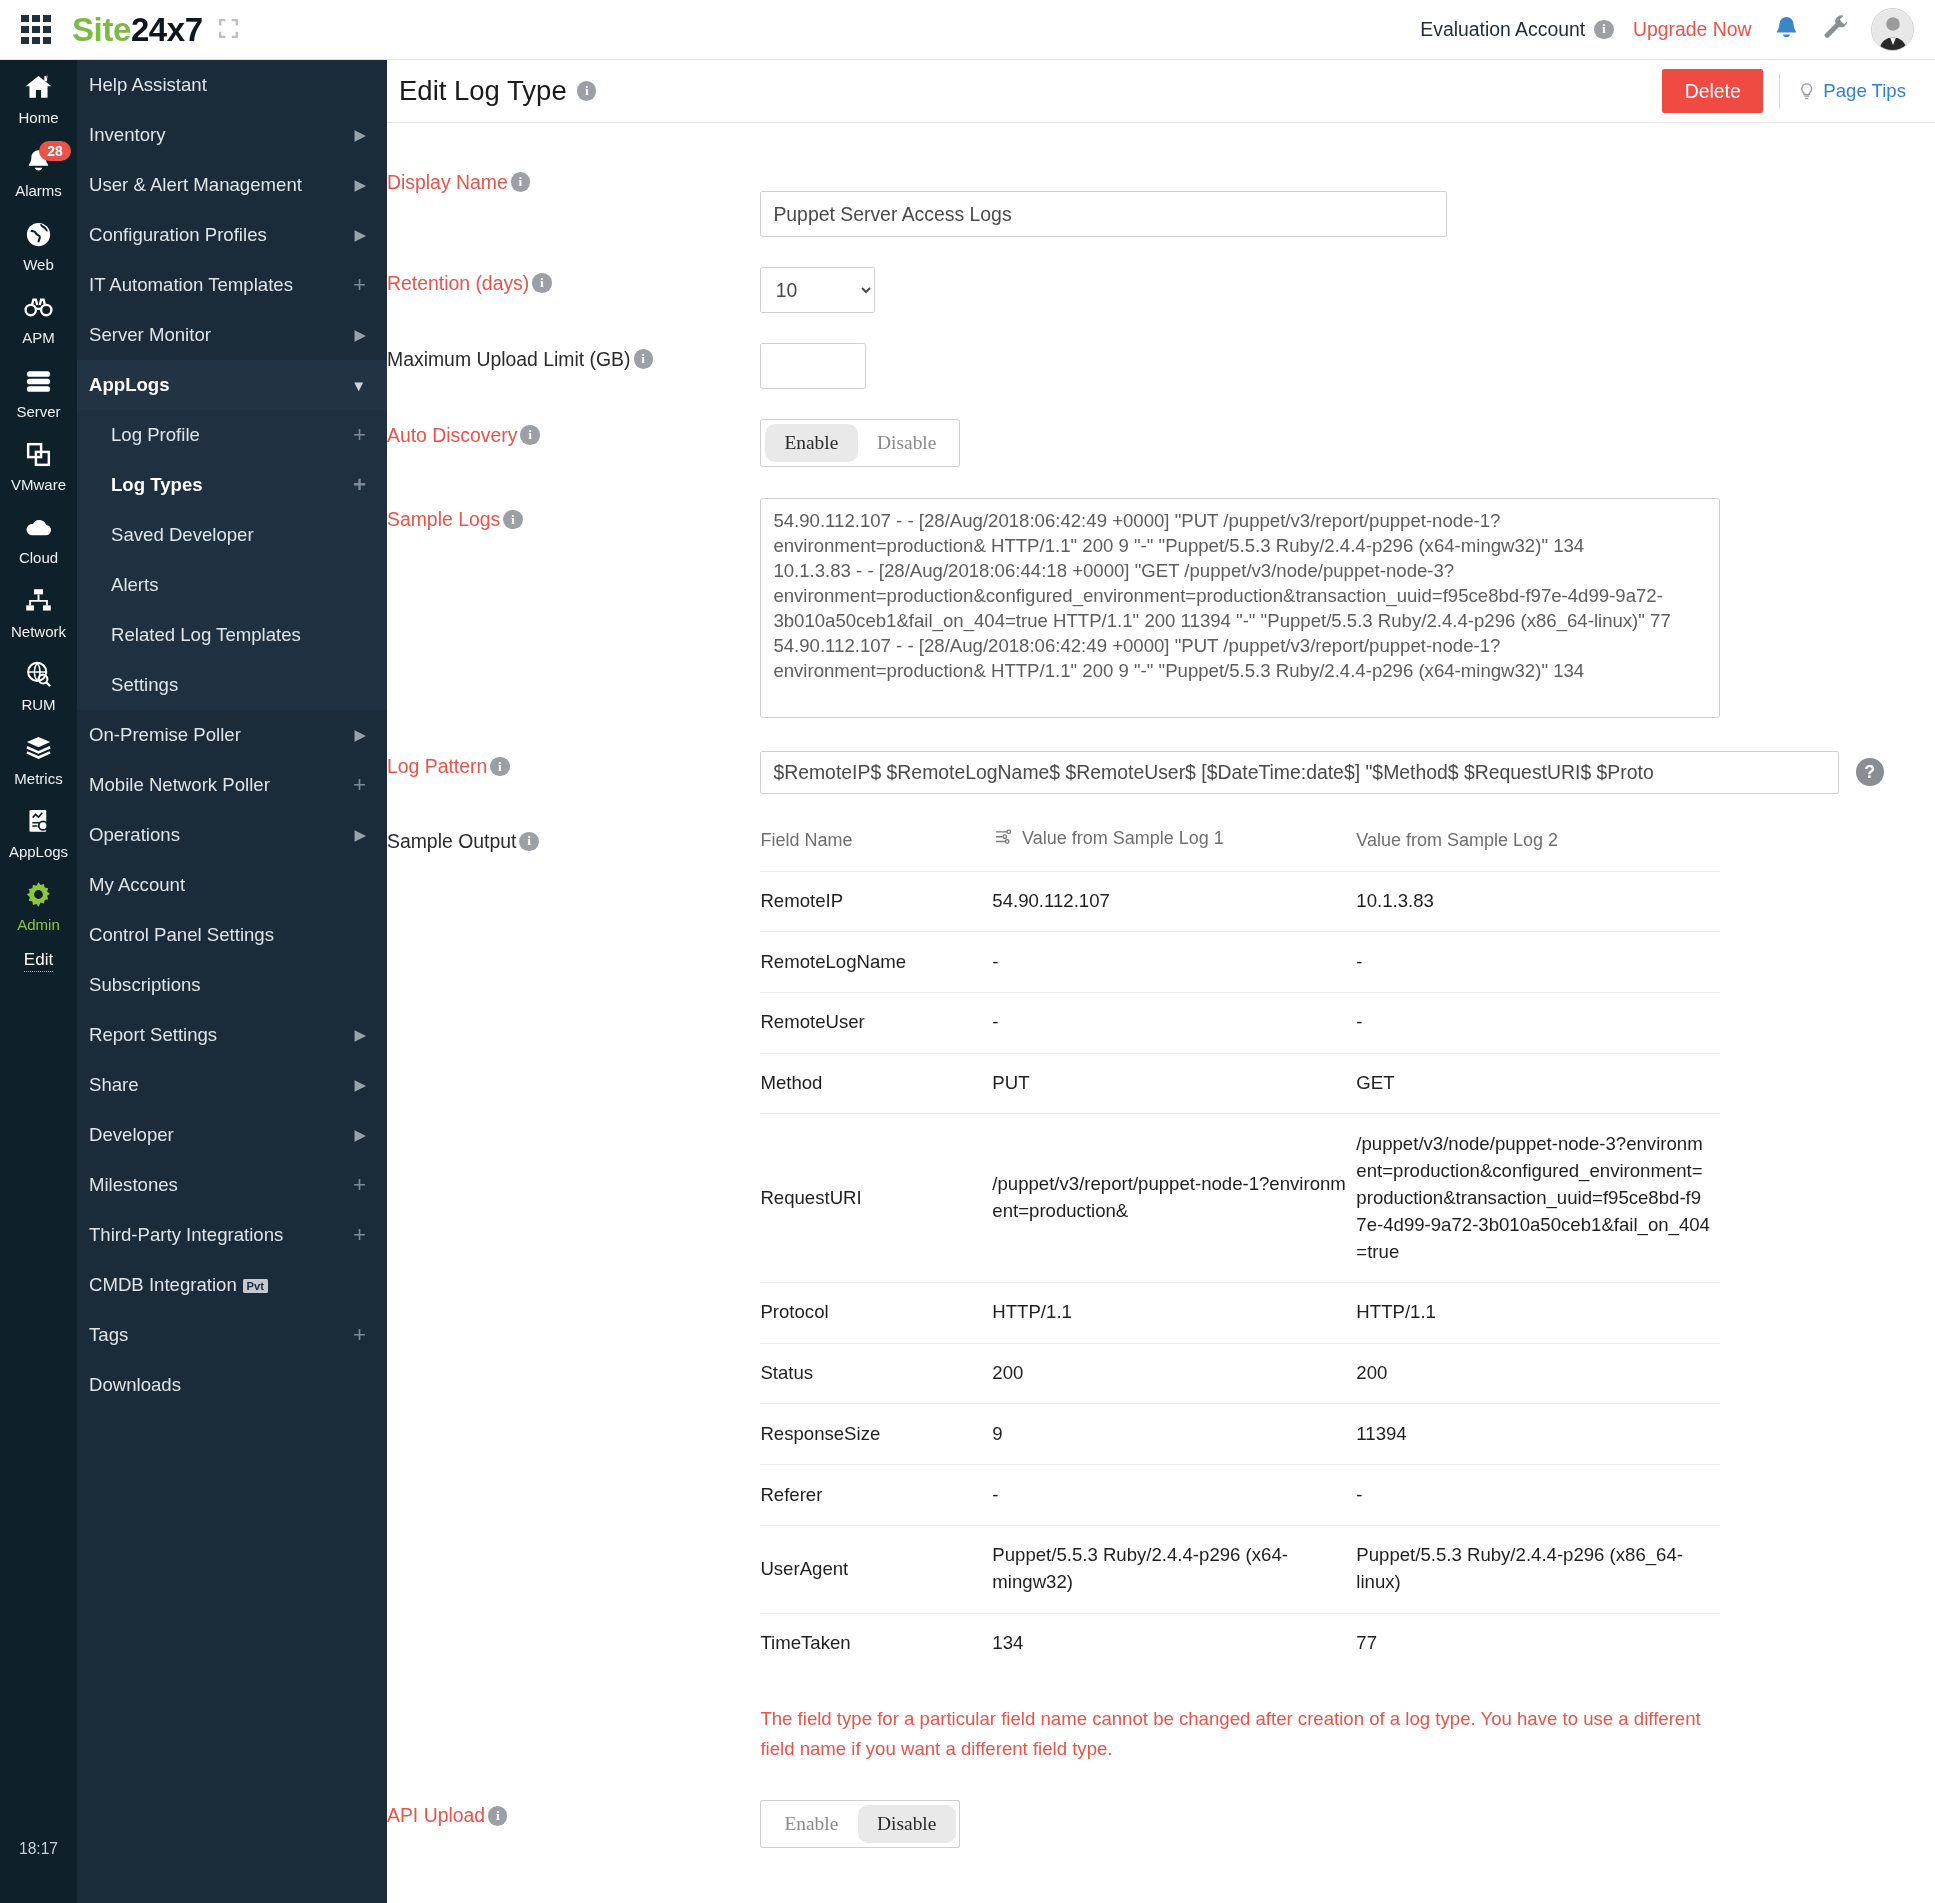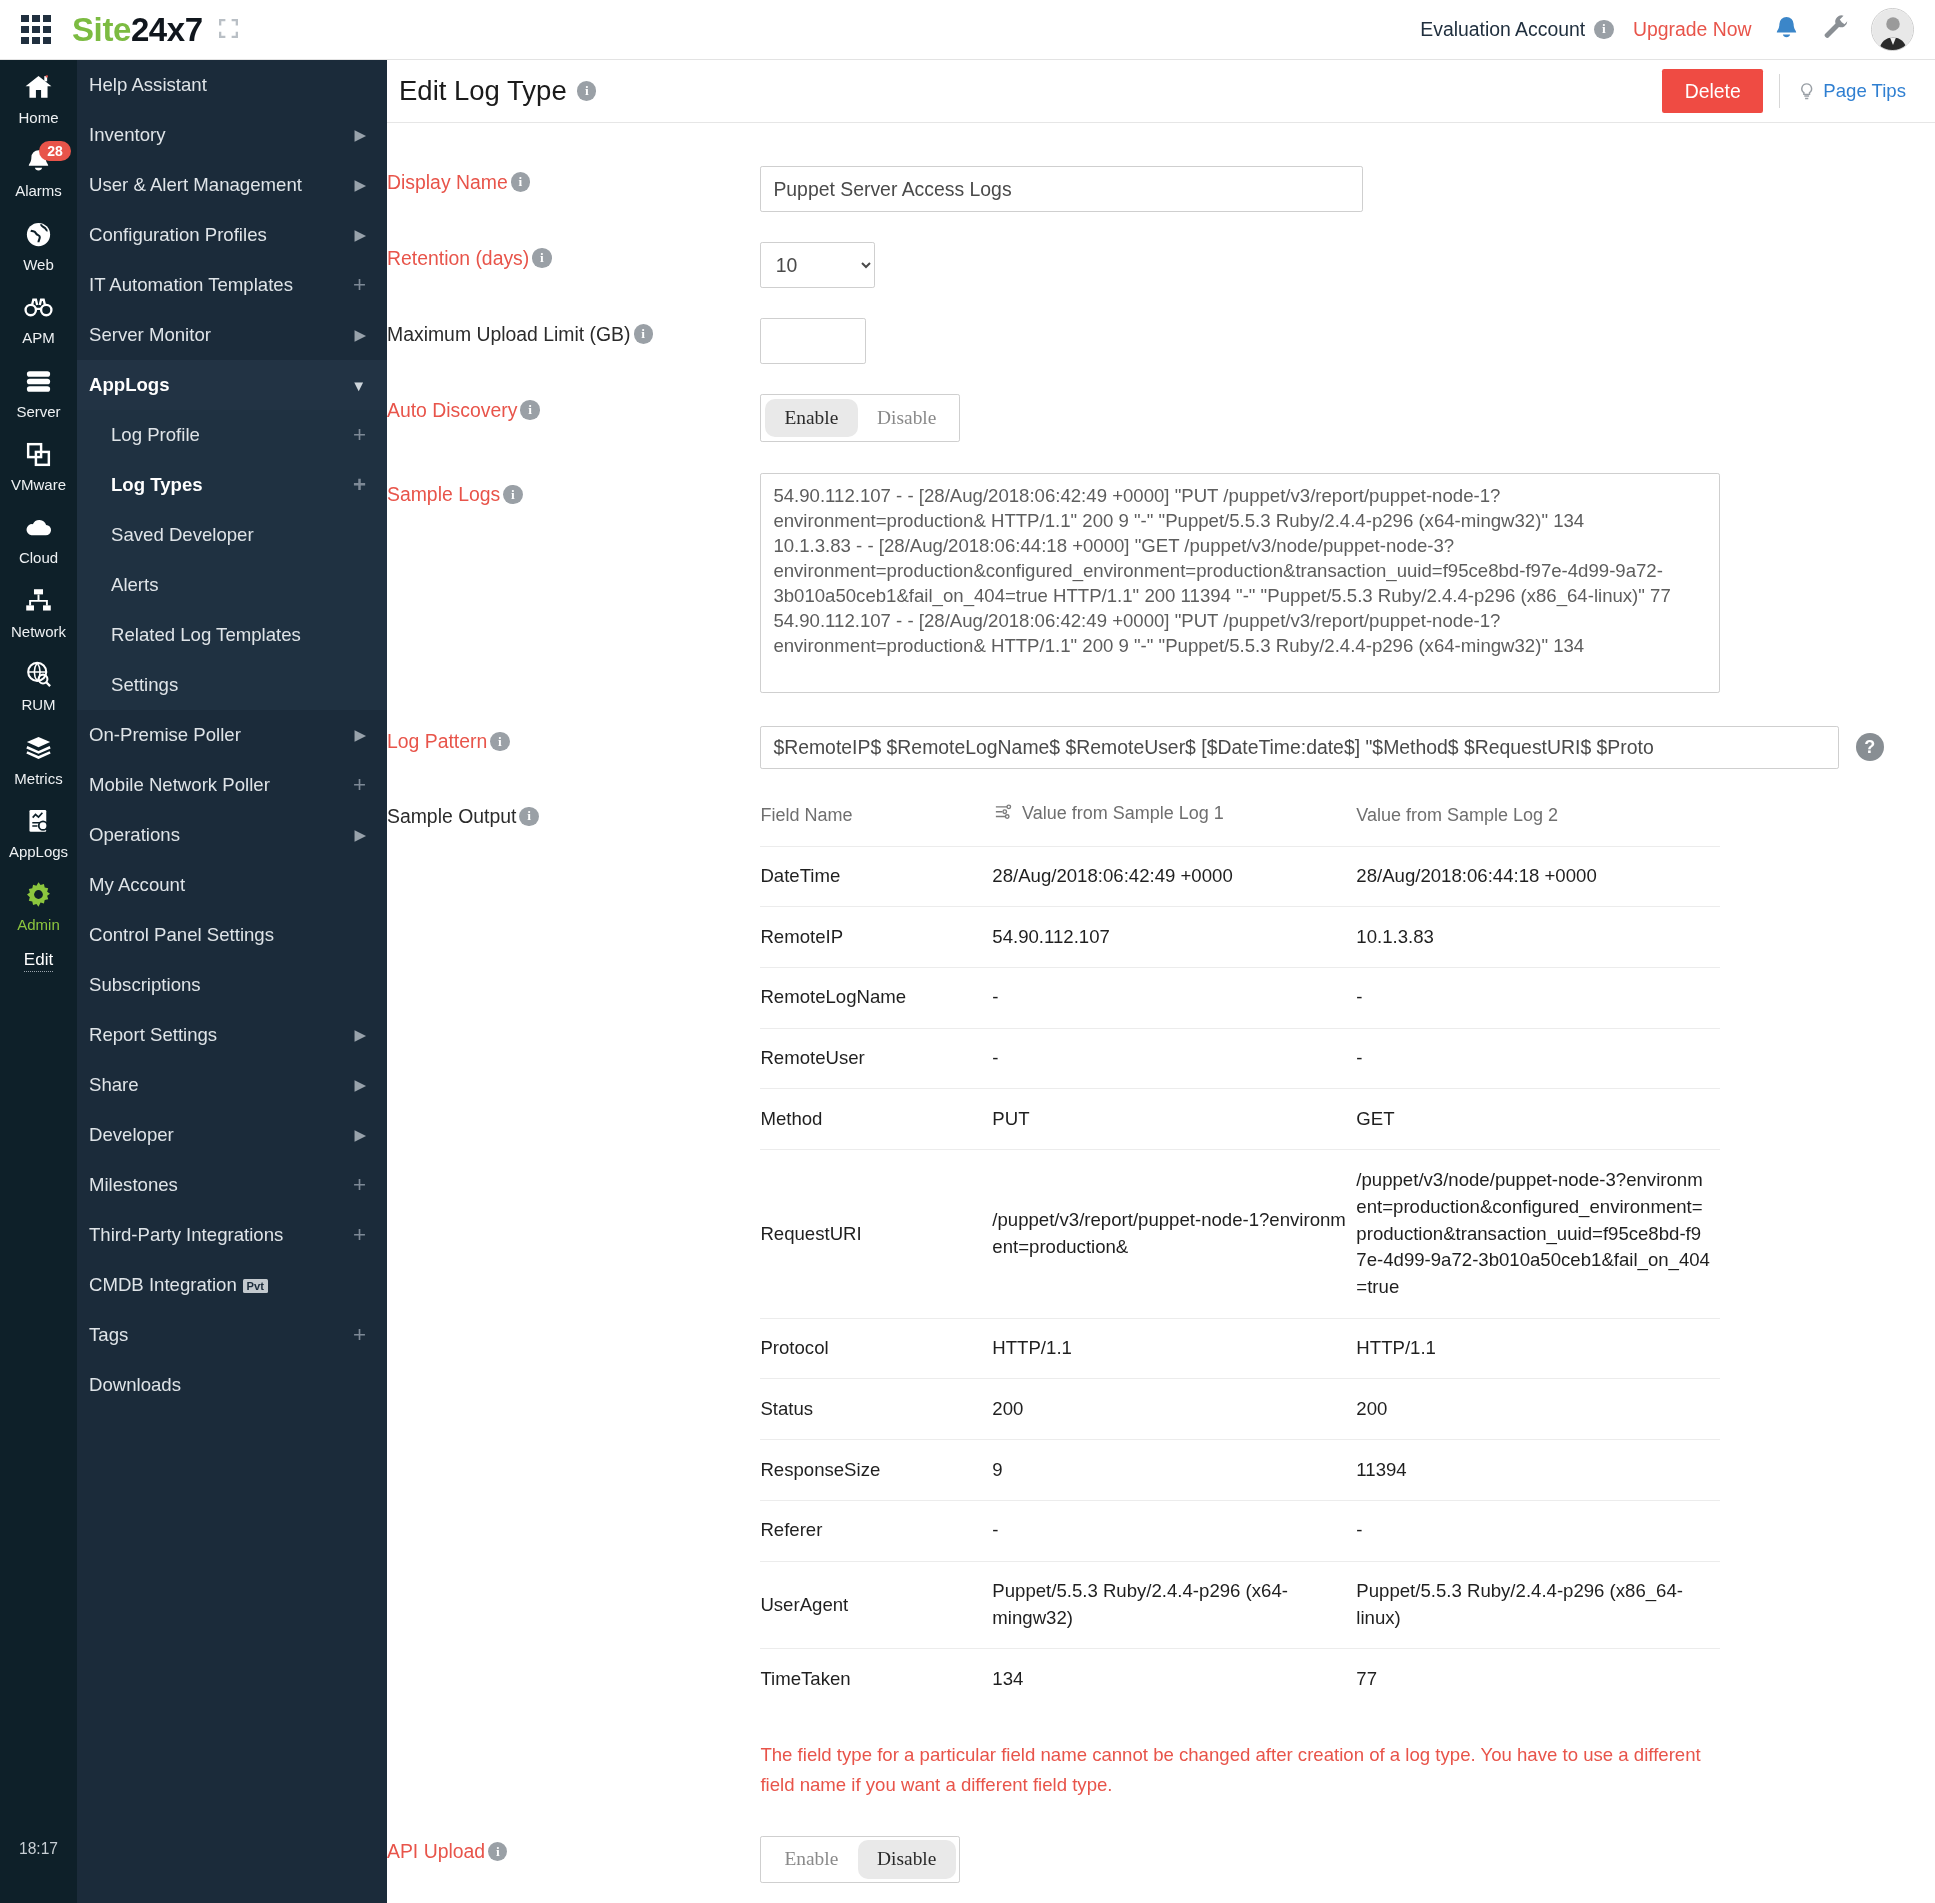--- a/index.html
+++ b/index.html
@@ -114,21 +114,21 @@
   }
   .lbl.req{ color:#e8544a; }
   .lbl.norm{ color:#2b2b2b; }
   .ctl{ padding-left:16.4px; }
 
   input[type=text].txtfield{
     font-family:"Liberation Sans", sans-serif;
     font-size:19.4px; color:#4a4a4a; padding:7.4px 12px;
     border:0.7px solid #cfcfcf; border-radius:2.2px; background:#fff;
   }
-  .f-display{ width:603px; height:46px;}
+  .f-display{ width:687px; height:46px;margin-top:25px;}
   .f-upload{ width:106px; height:46px;}
   .f-pattern{ width:1079px; height:43px;}
   select.sel{
     font-family:"Liberation Sans", sans-serif;
     font-size:19.4px; color:#4a4a4a; width:115px; height:46px;
     border:0.7px solid #cfcfcf; border-radius:2.2px; background:#fff; padding-left:10.4px;
   }
   textarea.logs{
     font-family:"Liberation Sans", sans-serif;
     width:960px; height:220px; font-size:18.6px; color:#5d5d5d;
@@ -575,25 +575,20 @@
                   <path d="M3 6h14M3 12h8M3 18h12"></path>
                   <circle cx="19" cy="6" r="2.2"></circle>
                       <circle cx="14" cy="12" r="2.2"></circle>
                       <circle cx="17" cy="18" r="2.2"></circle>
                 </svg>
               </span><span>Value from Sample Log 1</span>
             </th>
             <th class="col-v2">Value from Sample Log 2</th>
           </tr>
           <tr>
-            <td>DateTime</td>
-            <td>28/Aug/2018:06:42:49 +0000</td>
-            <td>28/Aug/2018:06:44:18 +0000</td>
-          </tr>
-          <tr>
             <td>RemoteIP</td>
             <td>54.90.112.107</td>
             <td>10.1.3.83</td>
           </tr>
           <tr>
             <td>RemoteLogName</td>
             <td>-</td>
             <td>-</td>
           </tr>
           <tr>

